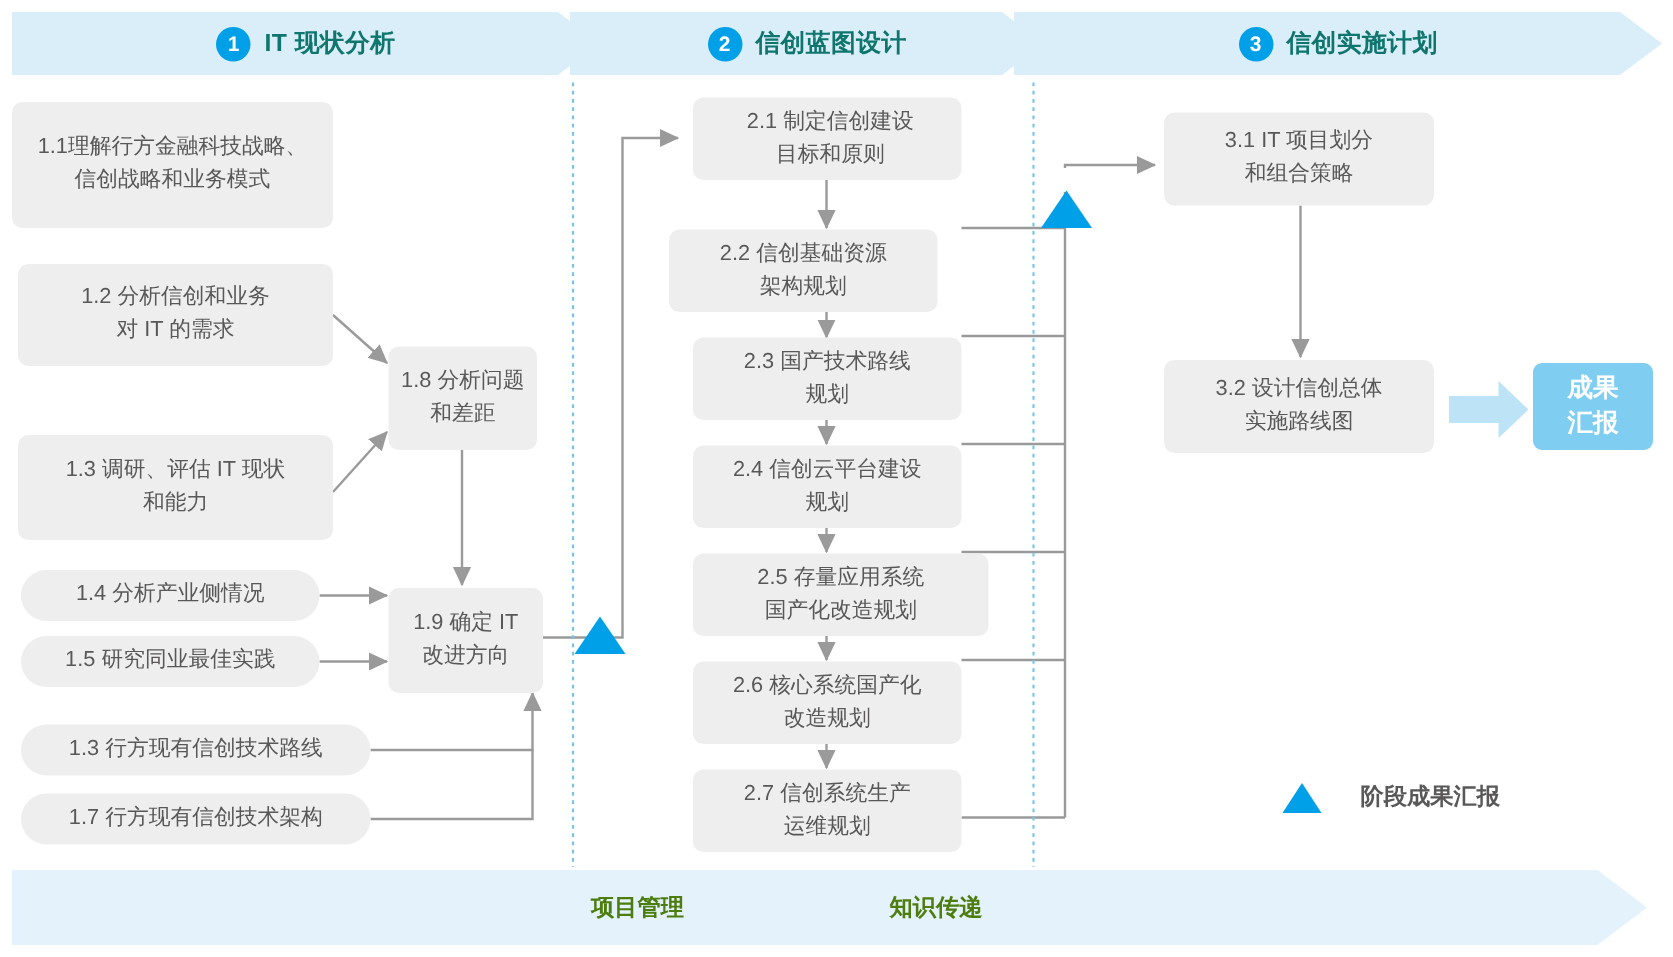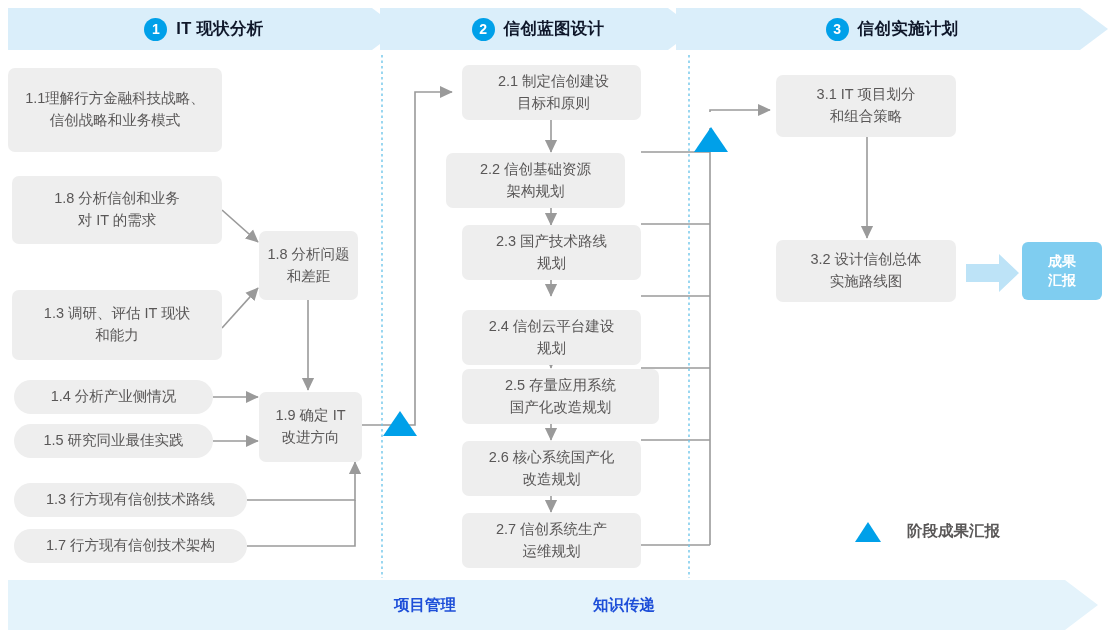--- a/index.html
+++ b/index.html
@@ -26,32 +26,32 @@
   }
   .phase-num{
     width:23px;height:23px;border-radius:50%;
     background:#00a0e9;
     color:#ffffff;
     font-size:14px;font-weight:bold;
     display:flex;align-items:center;justify-content:center;
     line-height:1;
   }
   .phase-text{
-    color:#0f172a;
+    color:#0f766e;
     font-size:16.5px;
     font-weight:bold;
     letter-spacing:.3px;
     white-space:nowrap;
   }
   .bottom-label{
     position:absolute;
     top:580px;
     height:50px;
     display:flex;align-items:center;
-    color:#1d4ed8;
+    color:#4d7c0f;
     font-size:15.5px;
     font-weight:bold;
     white-space:nowrap;
   }
 
   
   .box{
     position:absolute;
     background:#eeeeee;
     border-radius:7px;
@@ -65,21 +65,21 @@
     box-sizing:border-box;
     padding:2px 8px;
     white-space:pre-line;
   }
   .box.pill{border-radius:17px;}
   .box.result{
     background:#7fcdf0;
     color:#ffffff;
     font-weight:bold;
     border-radius:6px;
-    font-size:14px;
+    font-size:17px;
     line-height:1.35;
   }
 
   
   .svg-layer{
     position:absolute;left:0;top:0;width:1115px;height:638px;
     pointer-events:none;
   }
 
   
@@ -192,41 +192,41 @@
     <line x1="382" y1="55" x2="382" y2="578" stroke="#6fc6ea" stroke-width="1.4" stroke-dasharray="2.5,3"></line>
     <line x1="689" y1="55" x2="689" y2="578" stroke="#6fc6ea" stroke-width="1.4" stroke-dasharray="2.5,3"></line>
   </svg>
 
   <svg class="svg-layer">
     <path d="M966,264 L999,264 L999,254 L1019,273 L999,292 L999,282 L966,282 Z" fill="#bde3f7"></path>
   </svg>
 
   <div class="box" style="left:8px;top:68px;width:214px;height:84px;">1.1理解行方金融科技战略、
 信创战略和业务模式</div>
-  <div class="box" style="left:12px;top:176px;width:210px;height:68px;">1.8 分析信创和业务
+  <div class="box" style="left:12px;top:176px;width:210px;height:68px;">1.2 分析信创和业务
 对 IT 的需求</div>
   <div class="box" style="left:12px;top:290px;width:210px;height:70px;">1.3 调研、评估 IT 现状
 和能力</div>
   <div class="box pill" style="left:14px;top:380px;width:199px;height:34px;">1.4 分析产业侧情况</div>
   <div class="box pill" style="left:14px;top:424px;width:199px;height:34px;">1.5 研究同业最佳实践</div>
   <div class="box pill" style="left:14px;top:483px;width:233px;height:34px;">1.3 行方现有信创技术路线</div>
   <div class="box pill" style="left:14px;top:529px;width:233px;height:34px;">1.7 行方现有信创技术架构</div>
 
   <div class="box" style="left:259px;top:231px;width:99px;height:69px;">1.8 分析问题
 和差距</div>
   <div class="box" style="left:259px;top:392px;width:103px;height:70px;">1.9 确定 IT
 改进方向</div>
 
   <div class="box" style="left:462px;top:65px;width:179px;height:55px;padding-left:12px;">2.1 制定信创建设
 目标和原则</div>
   <div class="box" style="left:446px;top:153px;width:179px;height:55px;">2.2 信创基础资源
 架构规划</div>
   <div class="box" style="left:462px;top:225px;width:179px;height:55px;">2.3 国产技术路线
 规划</div>
-  <div class="box" style="left:462px;top:310px;width:179px;height:55px;">2.4 信创云平台建设
+  <div class="box" style="left:462px;top:297px;width:179px;height:55px;">2.4 信创云平台建设
 规划</div>
   <div class="box" style="left:462px;top:369px;width:197px;height:55px;">2.5 存量应用系统
 国产化改造规划</div>
   <div class="box" style="left:462px;top:441px;width:179px;height:55px;">2.6 核心系统国产化
 改造规划</div>
   <div class="box" style="left:462px;top:513px;width:179px;height:55px;">2.7 信创系统生产
 运维规划</div>
 
   <div class="box" style="left:776px;top:75px;width:180px;height:62px;">3.1 IT 项目划分
 和组合策略</div>

